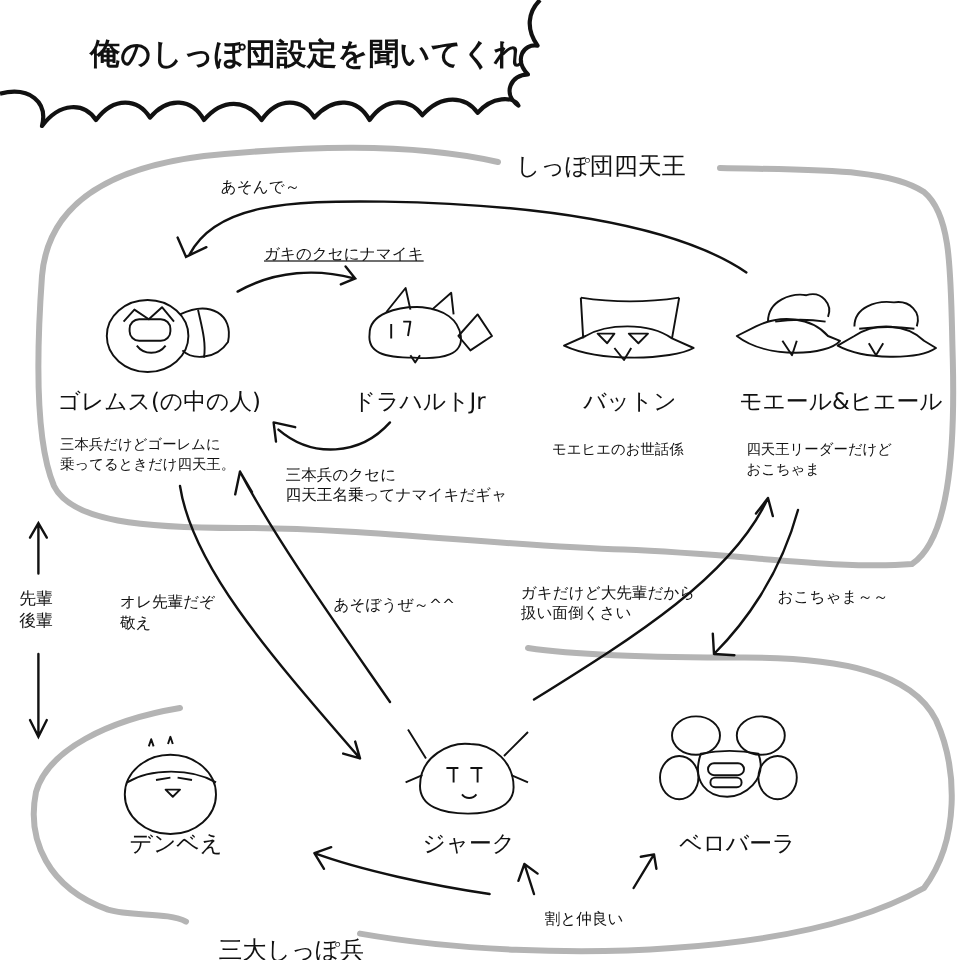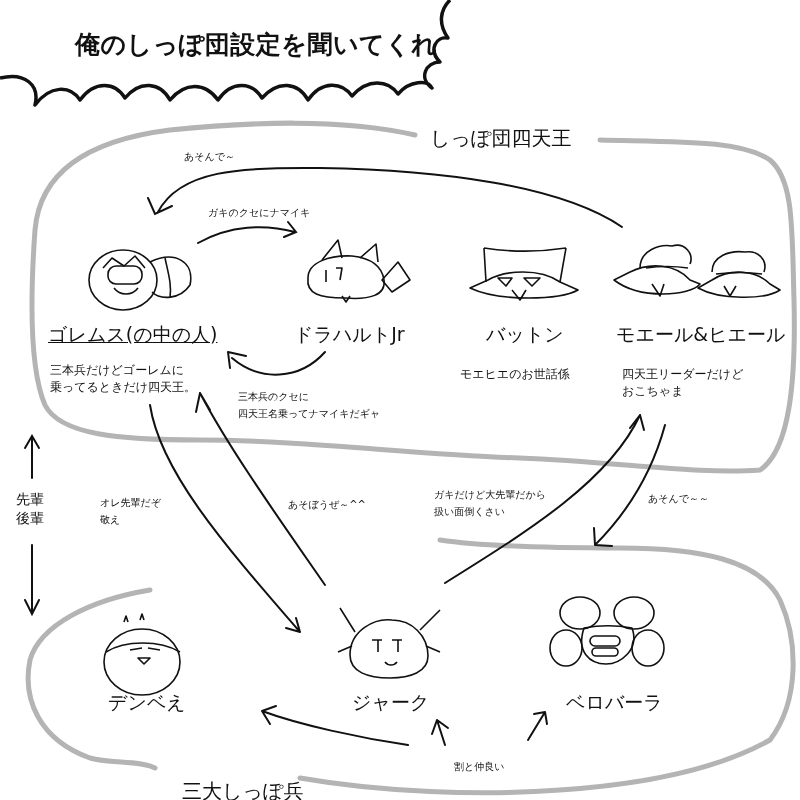--- a/index.html
+++ b/index.html
@@ -4,21 +4,21 @@
 <style>
   html, body { margin: 0; padding: 0; background: #ffffff; }
   body { width: 800px; height: 800px; position: relative; overflow: hidden;
          font-family: "DejaVu Sans", sans-serif; color: #111; }
   .abs { position: absolute; white-space: nowrap; }
   #art { position: absolute; left: 0; top: 0; width: 800px; height: 800px; }
   .title { left: 44px; top: 28px; font-size: 25px; font-weight: bold; letter-spacing: 0.5px; margin-left: 31px; }
   .group-label { font-size: 20px; font-family: Liberation Serif, serif; }
   .name { font-size: 19px; }
   .desc { font-size: 12px; line-height: 17px; white-space: pre; }
-  .note { font-size: 10px; line-height: 17px; white-space: pre; }
+  .note { font-size: 13px; line-height: 17px; white-space: pre; }
   .axis { font-size: 14px; line-height: 19px; white-space: pre; }
 </style>
 </head>
 <body>
 
 <svg id="art" viewBox="0 0 800 800" xmlns="http://www.w3.org/2000/svg">
 
   <path d="M0,78 C25,72 40,85 35,105 C50,85 70,85 80,100 C95,80 115,82 125,98 C140,80 160,82 170,100 C185,82 205,82 218,100 C232,80 252,82 262,98 C278,80 298,82 308,100 C322,80 342,82 352,96 C368,78 388,80 398,94 C410,80 428,80 432,88 C418,78 426,62 440,62 C428,50 436,36 448,38 C438,24 440,10 450,0" fill="none" stroke="#111" stroke-width="3.5" stroke-linejoin="round"></path>
 
   <path d="M415,135 C340,118 250,122 170,130 C90,140 40,170 35,230 C30,300 30,370 45,405 C60,435 120,440 200,440 C300,440 420,455 520,458 C620,462 700,475 760,470 C790,450 796,380 794,300 C792,230 794,180 770,160 C740,140 680,142 600,140" fill="none" stroke="#b4b4b4" stroke-width="5" stroke-linecap="round"></path>
@@ -95,43 +95,43 @@
       <rect x="590" y="636" width="30" height="10" rx="5"></rect>
       <rect x="592" y="648" width="26" height="8" rx="4"></rect>
     </g>
   </g>
 </svg>
 
 <div class="abs title">俺のしっぽ団設定を聞いてくれ</div>
 <div class="abs group-label" style="left:430px; top:125px;">しっぽ団四天王</div>
 <div class="abs group-label" style="left:182px; top:746px;margin-top:32px;">三大しっぽ兵</div>
 
-<div class="abs name" style="left:48px; top:322px;text-decoration:underline;">ゴレムス(の中の人)</div>
+<div class="abs name" style="left:48px; top:322px;">ゴレムス(の中の人)</div>
 <div class="abs desc" style="left:50px; top:362px;">三本兵だけどゴーレムに
 乗ってるときだけ四天王。</div>
 
 <div class="abs name" style="left:294px; top:322px;">ドラハルトJr</div>
 
 <div class="abs name" style="left:486px; top:322px;">バットン</div>
 <div class="abs desc" style="left:460px; top:366px;">モエヒエのお世話係</div>
 
 <div class="abs name" style="left:616px; top:322px;">モエール&amp;ヒエール</div>
 <div class="abs desc" style="left:622px; top:366px;">四天王リーダーだけど
 おこちゃま</div>
 
 <div class="abs name" style="left:108px; top:690px;">デンベえ</div>
 <div class="abs name" style="left:352px; top:690px;">ジャーク</div>
 <div class="abs name" style="left:566px; top:690px;">ベロバーラ</div>
 
 <div class="abs note" style="left:184px; top:148px;">あそんで～</div>
-<div class="abs note" style="left:208px; top:204px;">ガキのクセにナマイキ</div>
+<div class="abs note" style="left:220px; top:204px;text-decoration:underline;">ガキのクセにナマイキ</div>
 <div class="abs note" style="left:238px; top:388px;">三本兵のクセに
 四天王名乗ってナマイキだギャ</div>
-<div class="abs note" style="left:288px; top:496px;">あそぼうぜ～^^</div>
+<div class="abs note" style="left:278px; top:496px;">あそぼうぜ～^^</div>
 <div class="abs note" style="left:100px; top:494px;">オレ先輩だぞ
 敬え</div>
 <div class="abs note" style="left:434px; top:486px;">ガキだけど大先輩だから
 扱い面倒くさい</div>
-<div class="abs note" style="left:648px; top:490px;">あそんで～～</div>
+<div class="abs note" style="left:648px; top:490px;">おこちゃま～～</div>
 <div class="abs note" style="left:454px; top:758px;">割と仲良い</div>
 
 <div class="abs axis" style="left:16px; top:490px;">先輩
 後輩</div>
 
 </body></html>

